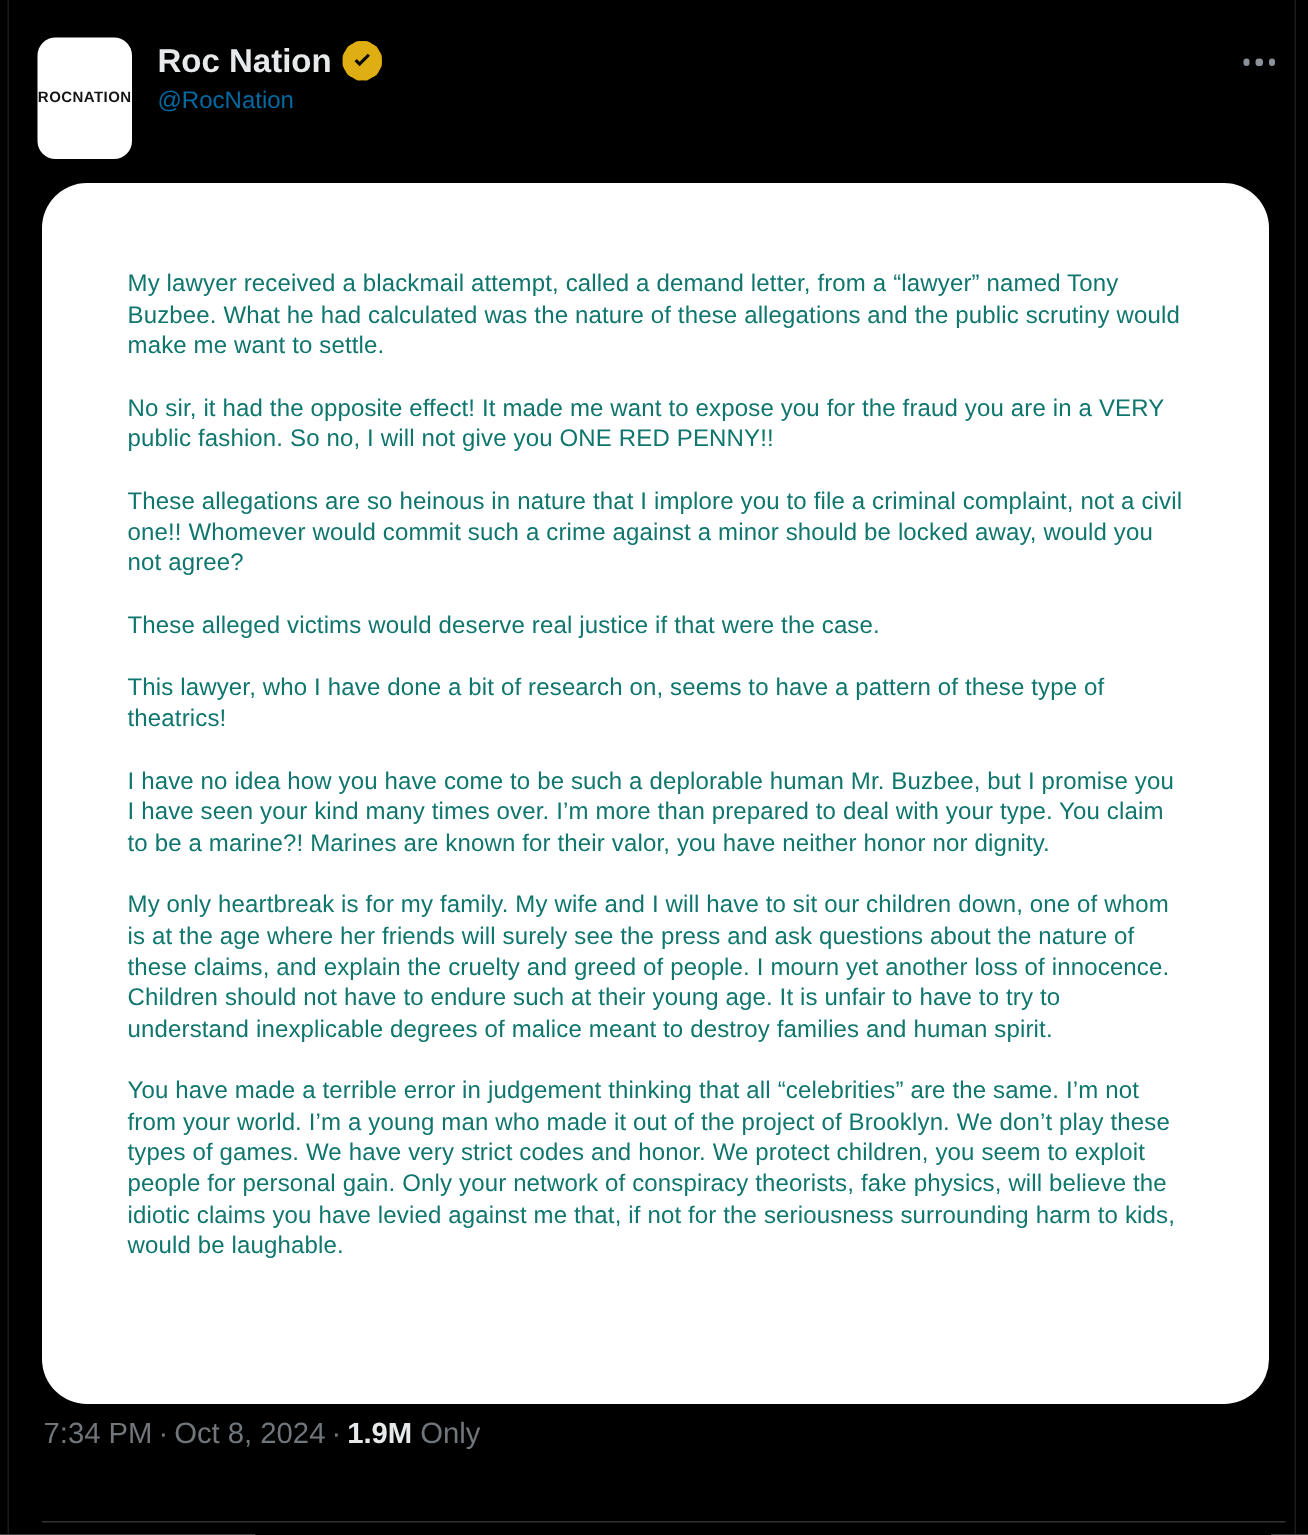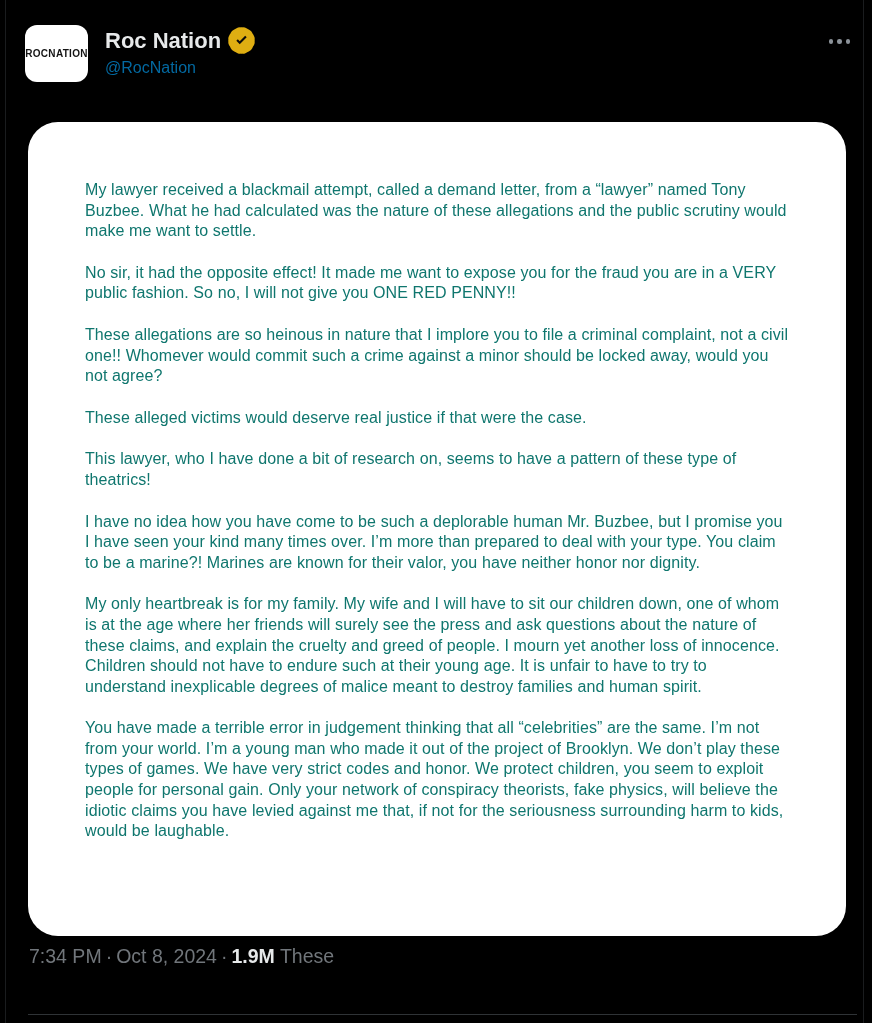--- a/index.html
+++ b/index.html
@@ -16,21 +16,21 @@
   }
   .col-border.left  { left: 5px; }
   .col-border.right { left: 863px; }
 
   
   .tweet-header {
     position: absolute; left: 25px; top: 25px; right: 20px;
     display: flex; align-items: flex-start;
   }
   .avatar {
-    width: 63px; height: 57px; border-radius: 12px;
+    width: 63px; height: 81px; border-radius: 12px;
     background: #ffffff;
     display: flex; align-items: center; justify-content: center;
     flex: 0 0 auto;
     cursor: pointer;
   }
   .avatar-text {
     font-size: 10px; font-weight: 700; color: #141414;
     letter-spacing: 0.3px;
   }
   .name-block { margin-left: 17px; padding-top: 2px; }
@@ -132,16 +132,16 @@
   <p>These allegations are so heinous in nature that I implore you to file a criminal complaint, not a civil one!! Whomever would commit such a crime against a minor should be locked away, would you not agree?</p>
   <p>These alleged victims would deserve real justice if that were the case.</p>
   <p>This lawyer, who I have done a bit of research on, seems to have a pattern of these type of theatrics!</p>
   <p>I have no idea how you have come to be such a deplorable human Mr. Buzbee, but I promise you I have seen your kind many times over. I’m more than prepared to deal with your type. You claim to be a marine?! Marines are known for their valor, you have neither honor nor dignity.</p>
   <p>My only heartbreak is for my family. My wife and I will have to sit our children down, one of whom is at the age where her friends will surely see the press and ask questions about the nature of these claims, and explain the cruelty and greed of people. I mourn yet another loss of innocence. Children should not have to endure such at their young age. It is unfair to have to try to understand inexplicable degrees of malice meant to destroy families and human spirit.</p>
   <p>You have made a terrible error in judgement thinking that all “celebrities” are the same. I’m not from your world. I’m a young man who made it out of the project of Brooklyn. We don’t play these types of games. We have very strict codes and honor. We protect children, you seem to exploit people for personal gain. Only your network of conspiracy theorists, fake physics, will believe the idiotic claims you have levied against me that, if not for the seriousness surrounding harm to kids, would be laughable.</p>
 </div>
 
 <div class="tweet-footer">
   <span>7:34 PM</span><span class="sep">·</span><span>Oct 8, 2024</span><span class="sep">·</span><span class="views-count">1.9M</span>
-  <span>These</span>
+  <span>Only</span>
 </div>
 
 <div class="bottom-divider"></div>
 
 </body></html>

